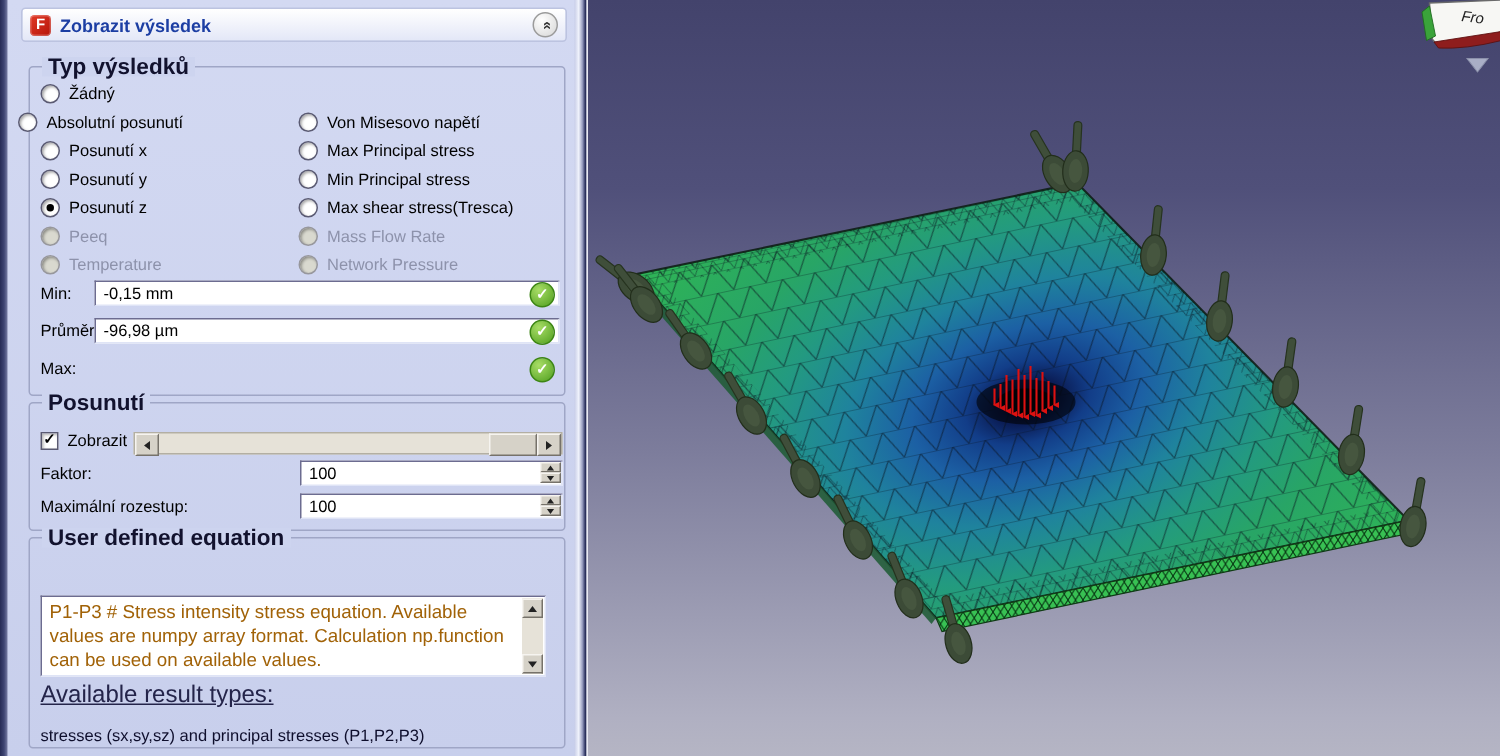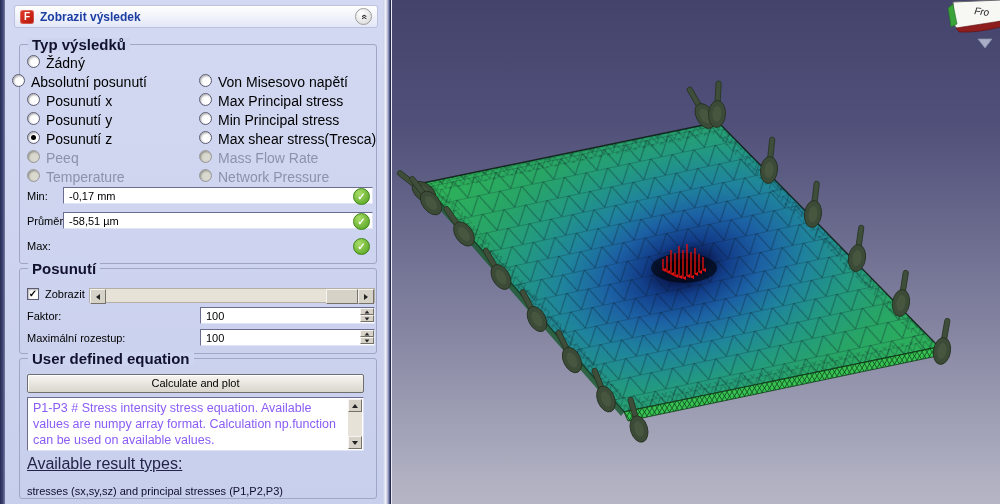--- a/index.html
+++ b/index.html
@@ -27,21 +27,21 @@
                 background:radial-gradient(circle at 35% 30%,#ffffff,#d6d6d6);
                 border:1px solid #9b9b9b;display:flex;align-items:center;justify-content:center;}
   .collapse-glyph{display:block;transform:rotate(90deg);font-size:10px;color:#333;font-weight:bold;line-height:1;}
 
   
   .groupbox{position:absolute;border:1px solid #9fa6c6;border-radius:3px;}
   .legend{position:absolute;top:-7px;left:8px;background:#cdd4ef;padding:0 4px;
           font-size:15px;color:#12122e;line-height:13px;font-weight:bold;}
 
   
-  .radio-item{position:absolute;display:flex;align-items:flex-start;font-size:14px;color:#000;height:14px;}
+  .radio-item{position:absolute;display:flex;align-items:flex-end;font-size:11px;color:#000;height:14px;}
   .radio-circle{width:11px;height:11px;border-radius:50%;background:#fff;border:1px solid #5a5a72;
                 box-shadow:inset 1px 1px 2px rgba(0,0,0,.35);position:relative;flex:0 0 auto;}
   .radio-item.selected .radio-circle::after{content:"";position:absolute;left:3px;top:3px;width:5px;height:5px;
                 border-radius:50%;background:#000;}
   .radio-item.disabled{color:#8d92ab;}
   .radio-item.disabled .radio-circle{background:#d9d9cf;border-color:#97979c;}
   .radio-label{margin-left:6px;white-space:nowrap;}
 
   
   .stat-label{position:absolute;font-size:11px;color:#000;}
@@ -86,21 +86,21 @@
   .spin-up .tri-up,.spin-down .tri-down{transform:scale(.8);}
 
   
   .push-btn{position:absolute;left:27px;top:374px;width:337px;height:19px;box-sizing:border-box;
             background:linear-gradient(180deg,#f7f5f1,#dad6cd);
             border:1px solid #6f6f6f;border-radius:2px;box-shadow:inset 1px 1px 0 #fff;
             font-size:11px;color:#000;text-align:center;line-height:17px;}
   .eq-area{position:absolute;left:27px;top:397px;width:337px;height:54px;box-sizing:border-box;
            background:#fff;border:1px solid;border-color:#6c6c90 #dfe4f6 #dfe4f6 #6c6c90;}
   .eq-text{position:absolute;left:5px;top:2px;right:18px;bottom:2px;overflow:hidden;
-           font-size:12.5px;line-height:16px;color:#8b5cf6;}
+           font-size:12.5px;line-height:16px;color:#a16207;}
   .eq-scroll{position:absolute;right:1px;top:1px;width:14px;bottom:1px;background:#e6e2d8;}
   .eq-up,.eq-down{position:absolute;left:0;width:14px;height:13px;background:#d6d2c8;
            border:1px solid;border-color:#f6f4f0 #76726a #76726a #f6f4f0;box-sizing:border-box;
            display:flex;align-items:center;justify-content:center;}
   .eq-up{top:0;} .eq-down{bottom:0;}
   .hint-title{position:absolute;left:27px;top:455px;font-size:16px;color:#24244a;text-decoration:underline;}
   .hint-line{position:absolute;left:27px;font-size:11px;color:#0e0e2c;}
 
   
   .viewport{position:absolute;left:391px;top:0;width:609px;height:504px;
@@ -173,25 +173,25 @@
   <div class="radio-item disabled" style="left:199px;top:150px;">
     <span class="radio-circle"></span>
     <span class="radio-label">Mass Flow Rate</span>
     </div>
   <div class="radio-item disabled" style="left:199px;top:169px;">
     <span class="radio-circle"></span>
     <span class="radio-label">Network Pressure</span>
     </div>
 
   <span class="stat-label" style="left:27px;top:190px;">Min:</span>
-  <div class="stat-field" style="top:187px;">-0,17 mm</div>
+  <div class="stat-field" style="top:187px;">-0,15 mm</div>
   <span class="check-badge" style="top:188px;">✓</span>
 
   <span class="stat-label" style="left:27px;top:215px;">Průměr:</span>
-  <div class="stat-field" style="top:212px;">-58,51 µm</div>
+  <div class="stat-field" style="top:212px;">-96,98 µm</div>
   <span class="check-badge" style="top:213px;">✓</span>
 
   <span class="stat-label" style="left:27px;top:240px;">Max:</span>
   <span class="check-badge" style="top:238px;">✓</span>
 
   <div class="groupbox" style="left:19px;top:268px;width:356px;height:84px;">
     <span class="legend">Posunutí</span>
   </div>
   <div style="position:absolute;left:27px;top:288px;display:flex;align-items:center;">
     <span class="checkbox">✓</span>
@@ -223,21 +223,20 @@
         <span class="tri-up"></span>
       </span>
     <span class="spin-down">
         <span class="tri-down"></span>
       </span>
   </span>
 
   <div class="groupbox" style="left:19px;top:358px;width:356px;height:139px;">
     <span class="legend">User defined equation</span>
   </div>
-  <div class="push-btn">Calculate and plot</div>
   <div class="eq-area">
     <div class="eq-text">P1-P3 # Stress intensity stress equation. Available values are numpy array format. Calculation np.function can be used on available values.</div>
     <div class="eq-scroll">
       <span class="eq-up">
           <span class="tri-up"></span>
         </span>
       <span class="eq-down">
           <span class="tri-down"></span>
         </span>
     </div>

